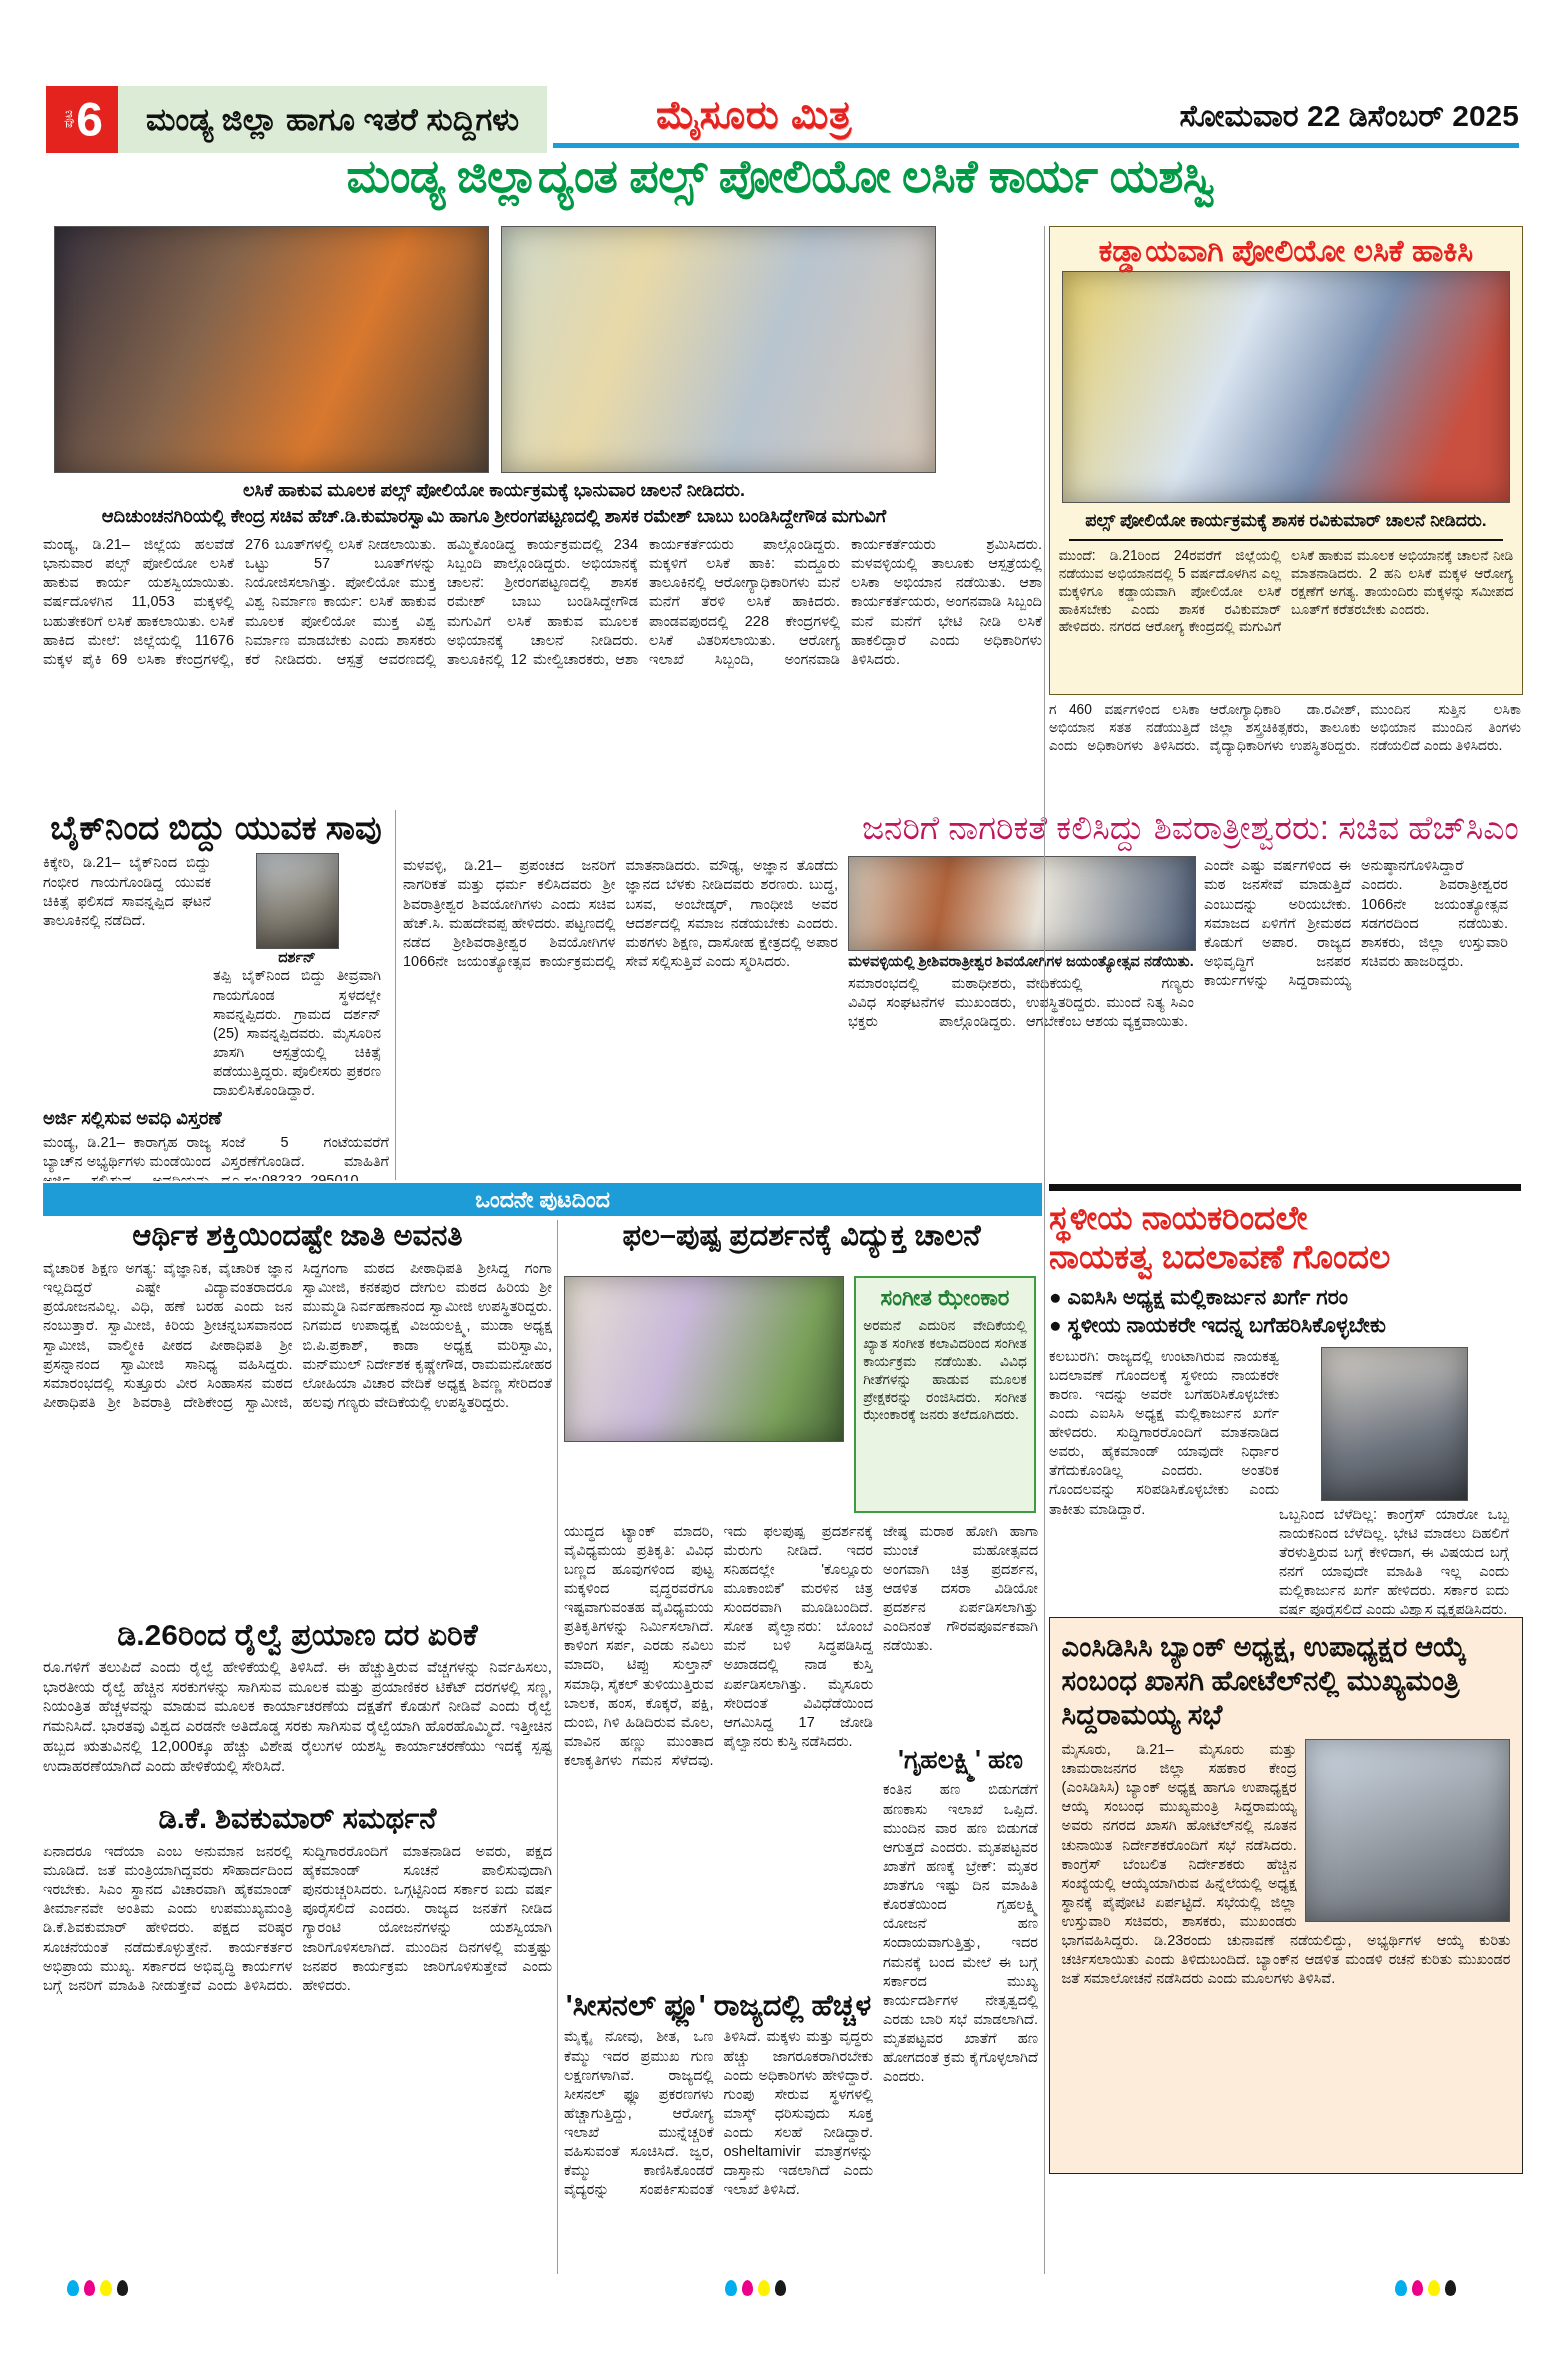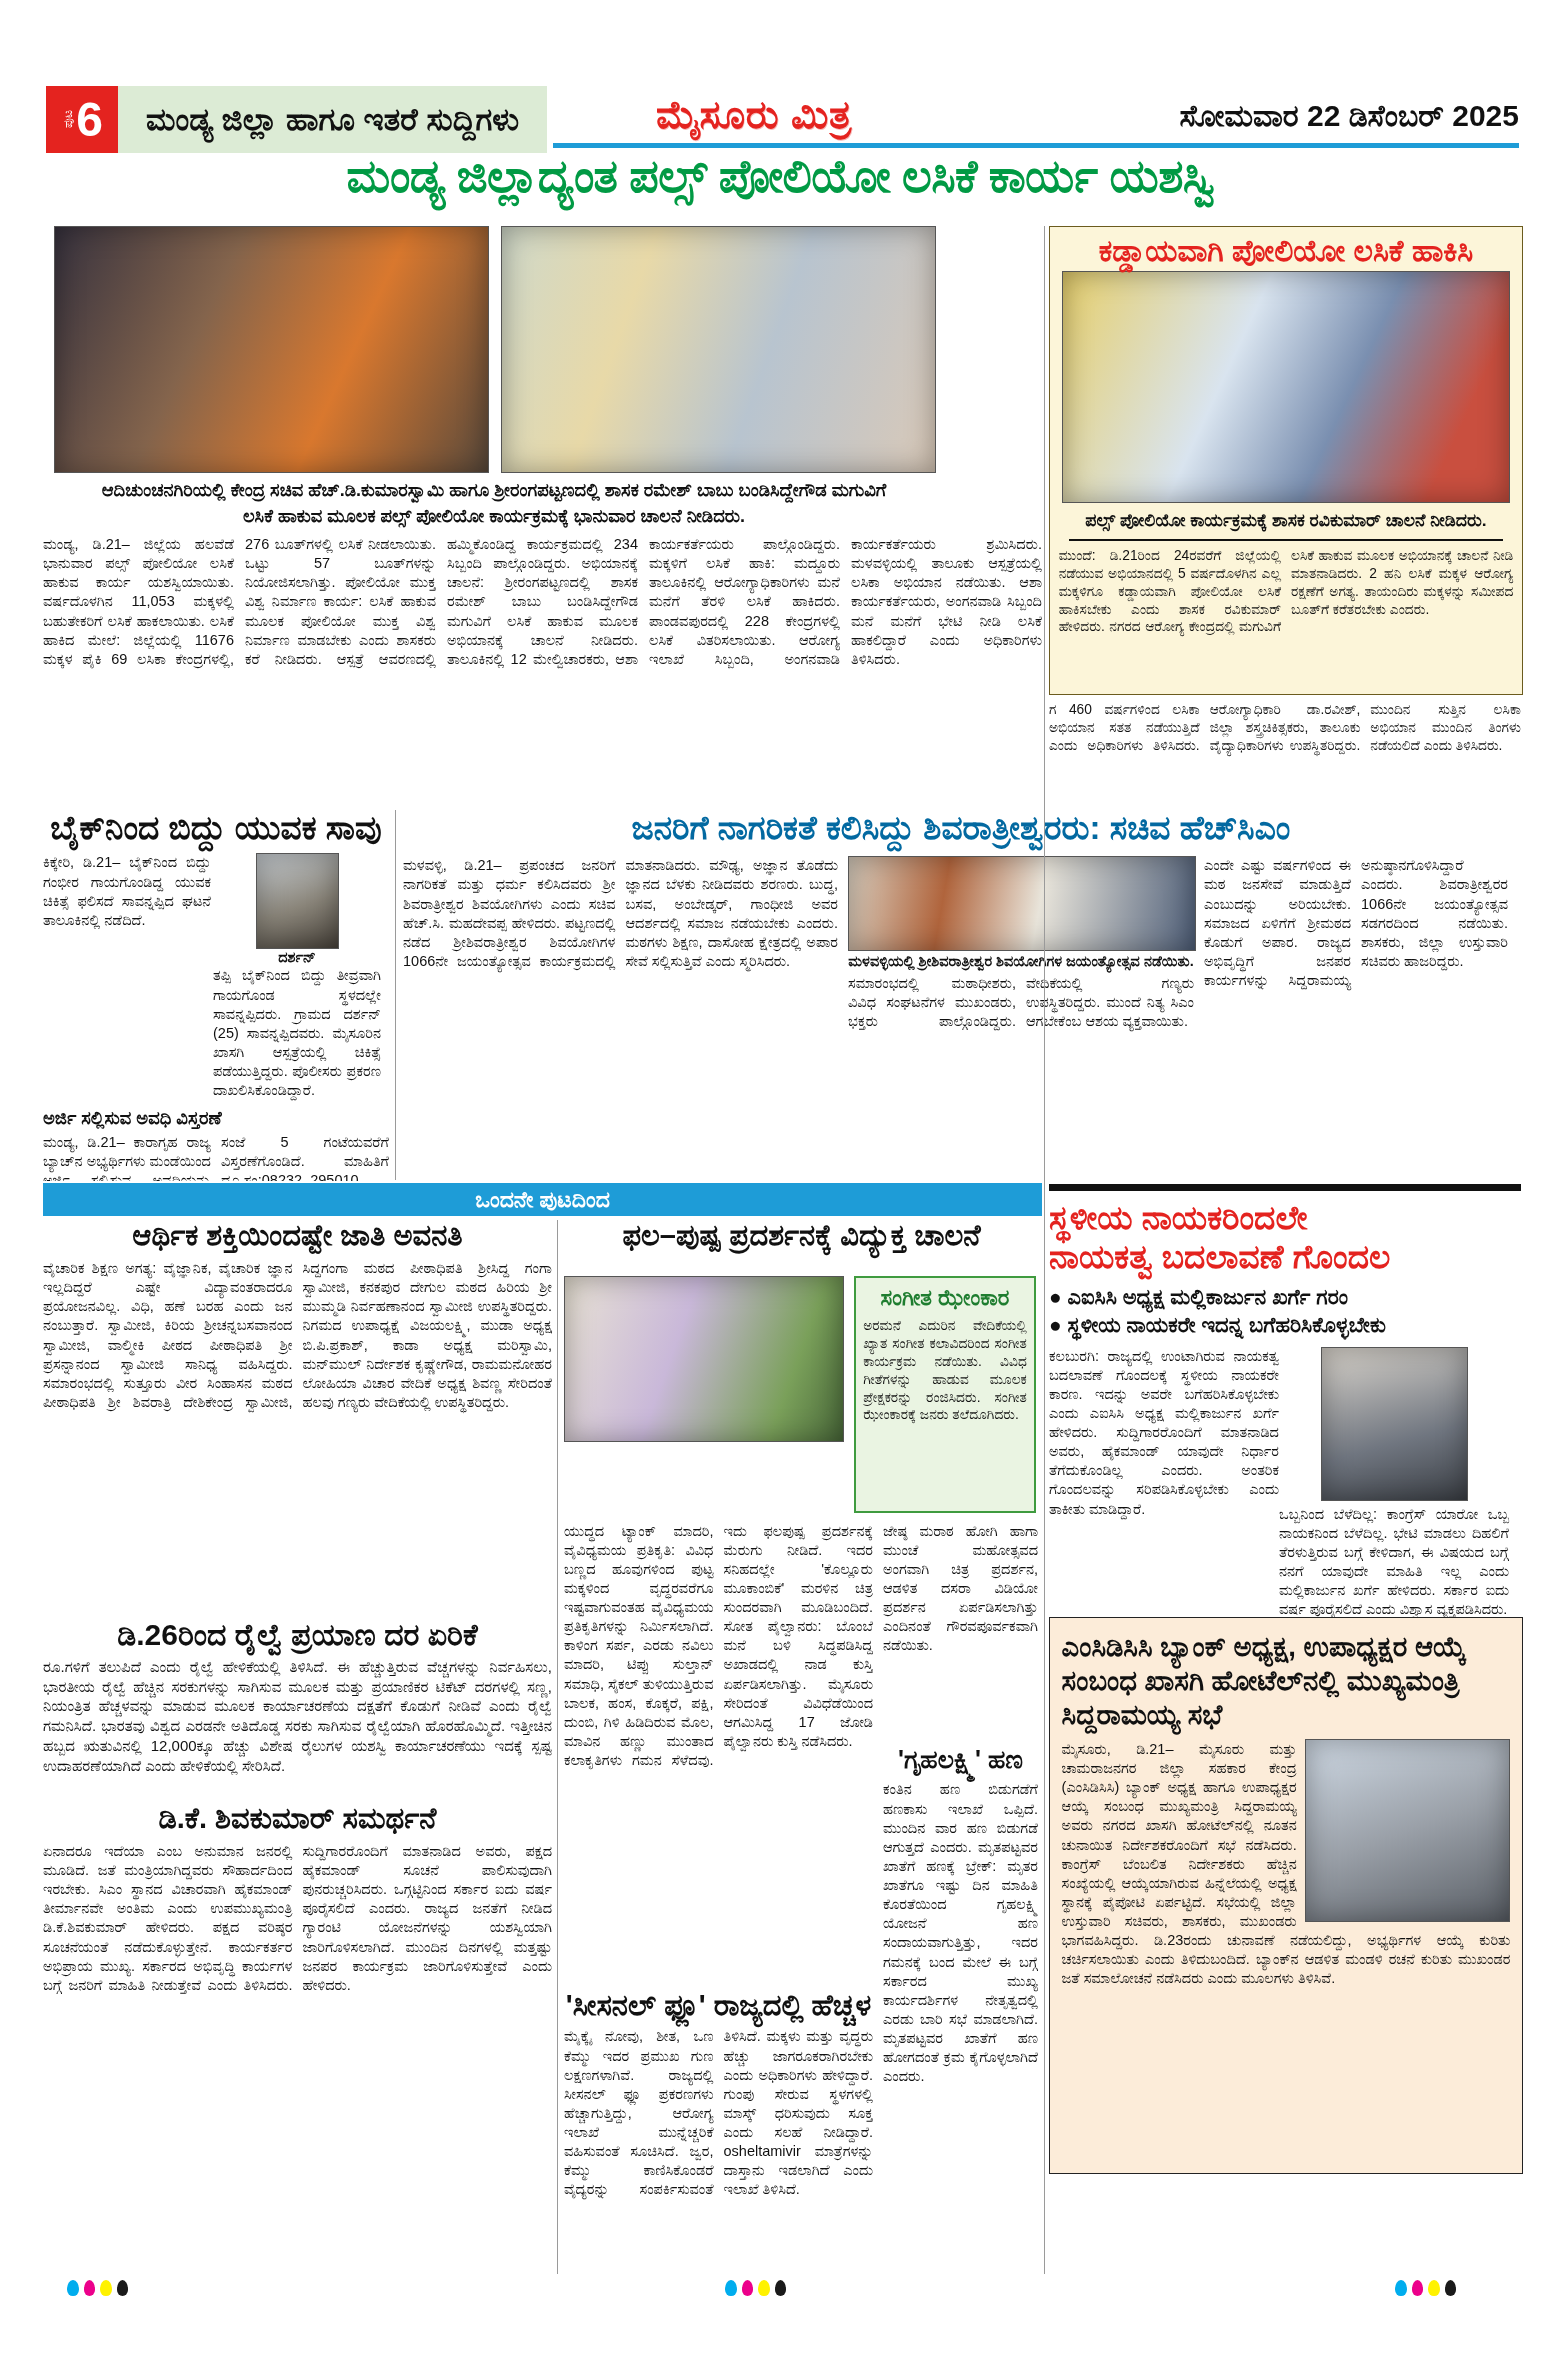--- a/index.html
+++ b/index.html
@@ -28,21 +28,21 @@
   .bluerule{background:#1e9cd7;}
   .main-head{color:#019a44;font-size:46px;font-weight:bold;line-height:1.05;letter-spacing:-0.7px;}
   .cap{font-size:18px;font-weight:bold;line-height:1.45;}
   
   .creambox{background:#fcf5d9;border:1.4px solid #6b5b1e;}
   .creambox h2{color:#e4231f;font-size:30px;font-weight:bold;margin:7.2px 5.8px 4.3px;text-align:center;line-height:1.1;}
   .peachbox{background:#fcecd9;border:1.4px solid #222;}
   .greenbox{background:#eaf4e2;border:2.2px solid #3f9b3f;}
   .greenbox .gb-title{color:#1e7d2f;font-size:22px;font-weight:bold;text-align:center;padding:7.2px 2.9px 2.9px;}
   .blk-head{font-size:26px;font-weight:bold;text-align:center;line-height:1.1;}
-  .blue-head{color:#0369a1;font-size:33px;font-weight:bold;text-align:center;line-height:1.1;}
+  .blue-head{color:#be185d;font-size:33px;font-weight:normal;text-align:right;line-height:1.1;}
   .red-head{color:#e4231f;font-size:33px;font-weight:bold;line-height:1.18;}
   .bullet{font-size:21px;font-weight:bold;line-height:1.35;}
   .blueband{background:#1e9cd7;color:#fff;display:flex;align-items:center;justify-content:center;font-size:22px;font-weight:bold;}
   .sub-head{font-size:18px;font-weight:bold;text-align:left;}
   .mid-head{font-size:29px;font-weight:bold;text-align:center;line-height:1.1;}
   .photolabel{font-size:14.5px;font-weight:bold;text-align:center;}
   
   .regs{display:flex;gap:5px;}
   .dot{width:11.6px;height:16px;border-radius:50% 50% 50% 50%/60% 60% 40% 40%;}
   .dc{background:#00adee}.dm{background:#ec008b}.dy{background:#fff200}.dk{background:#1a1a1a}
@@ -61,22 +61,22 @@
   </div>
   <div class="abs masthead center" style="left:609px;top:93px;width:290px;">ಮೈಸೂರು ಮಿತ್ರ</div>
   <div class="abs dateline" style="left:1058px;top:99px;width:461px;text-align:right;">ಸೋಮವಾರ 22 ಡಿಸೆಂಬರ್ 2025</div>
   <div class="abs bluerule" style="left:553px;top:143px;width:966px;height:5px;"></div>
 
   <div class="abs main-head center" style="left:43px;top:152px;width:1475px;">ಮಂಡ್ಯ ಜಿಲ್ಲಾದ್ಯಂತ ಪಲ್ಸ್ ಪೋಲಿಯೋ ಲಸಿಕೆ ಕಾರ್ಯ ಯಶಸ್ವಿ</div>
 
   <div class="abs photo" style="left:54px;top:226px;width:433px;height:245px;background:linear-gradient(115deg,#37323e,#84644c 35%,#d9782e 65%,#5a4a3c);"></div>
   <div class="abs photo" style="left:501px;top:226px;width:433px;height:245px;background:linear-gradient(110deg,#cfd8c9,#e8d9a8 30%,#b8c4cf 60%,#d9c9b8);"></div>
   <div class="abs cap center" style="left:49px;top:477px;width:890px;">
+    <div>ಲಸಿಕೆ ಹಾಕುವ ಮೂಲಕ ಪಲ್ಸ್ ಪೋಲಿಯೋ ಕಾರ್ಯಕ್ರಮಕ್ಕೆ ಭಾನುವಾರ ಚಾಲನೆ ನೀಡಿದರು.</div>
     <div>ಆದಿಚುಂಚನಗಿರಿಯಲ್ಲಿ ಕೇಂದ್ರ ಸಚಿವ ಹೆಚ್.ಡಿ.ಕುಮಾರಸ್ವಾಮಿ ಹಾಗೂ ಶ್ರೀರಂಗಪಟ್ಟಣದಲ್ಲಿ ಶಾಸಕ ರಮೇಶ್ ಬಾಬು ಬಂಡಿಸಿದ್ದೇಗೌಡ ಮಗುವಿಗೆ</div>
-    <div>ಲಸಿಕೆ ಹಾಕುವ ಮೂಲಕ ಪಲ್ಸ್ ಪೋಲಿಯೋ ಕಾರ್ಯಕ್ರಮಕ್ಕೆ ಭಾನುವಾರ ಚಾಲನೆ ನೀಡಿದರು.</div>
   </div>
 
   <div class="abs clip body-txt just cols5" style="left:43px;top:535px;width:999px;height:238px;">ಮಂಡ್ಯ, ಡಿ.21– ಜಿಲ್ಲೆಯ ಹಲವೆಡೆ ಭಾನುವಾರ ಪಲ್ಸ್ ಪೋಲಿಯೋ ಲಸಿಕೆ ಹಾಕುವ ಕಾರ್ಯ ಯಶಸ್ವಿಯಾಯಿತು. ವರ್ಷದೊಳಗಿನ 11,053 ಮಕ್ಕಳಲ್ಲಿ ಬಹುತೇಕರಿಗೆ ಲಸಿಕೆ ಹಾಕಲಾಯಿತು. ಲಸಿಕೆ ಹಾಕಿದ ಮೇಲೆ: ಜಿಲ್ಲೆಯಲ್ಲಿ 11676 ಮಕ್ಕಳ ಪೈಕಿ 69 ಲಸಿಕಾ ಕೇಂದ್ರಗಳಲ್ಲಿ, 276 ಬೂತ್‌ಗಳಲ್ಲಿ ಲಸಿಕೆ ನೀಡಲಾಯಿತು. ಒಟ್ಟು 57 ಬೂತ್‌ಗಳನ್ನು ನಿಯೋಜಿಸಲಾಗಿತ್ತು. ಪೋಲಿಯೋ ಮುಕ್ತ ವಿಶ್ವ ನಿರ್ಮಾಣ ಕಾರ್ಯ: ಲಸಿಕೆ ಹಾಕುವ ಮೂಲಕ ಪೋಲಿಯೋ ಮುಕ್ತ ವಿಶ್ವ ನಿರ್ಮಾಣ ಮಾಡಬೇಕು ಎಂದು ಶಾಸಕರು ಕರೆ ನೀಡಿದರು. ಆಸ್ಪತ್ರೆ ಆವರಣದಲ್ಲಿ ಹಮ್ಮಿಕೊಂಡಿದ್ದ ಕಾರ್ಯಕ್ರಮದಲ್ಲಿ 234 ಸಿಬ್ಬಂದಿ ಪಾಲ್ಗೊಂಡಿದ್ದರು. ಅಭಿಯಾನಕ್ಕೆ ಚಾಲನೆ: ಶ್ರೀರಂಗಪಟ್ಟಣದಲ್ಲಿ ಶಾಸಕ ರಮೇಶ್ ಬಾಬು ಬಂಡಿಸಿದ್ದೇಗೌಡ ಮಗುವಿಗೆ ಲಸಿಕೆ ಹಾಕುವ ಮೂಲಕ ಅಭಿಯಾನಕ್ಕೆ ಚಾಲನೆ ನೀಡಿದರು. ತಾಲೂಕಿನಲ್ಲಿ 12 ಮೇಲ್ವಿಚಾರಕರು, ಆಶಾ ಕಾರ್ಯಕರ್ತೆಯರು ಪಾಲ್ಗೊಂಡಿದ್ದರು. ಮಕ್ಕಳಿಗೆ ಲಸಿಕೆ ಹಾಕಿ: ಮದ್ದೂರು ತಾಲೂಕಿನಲ್ಲಿ ಆರೋಗ್ಯಾಧಿಕಾರಿಗಳು ಮನೆ ಮನೆಗೆ ತೆರಳಿ ಲಸಿಕೆ ಹಾಕಿದರು. ಪಾಂಡವಪುರದಲ್ಲಿ 228 ಕೇಂದ್ರಗಳಲ್ಲಿ ಲಸಿಕೆ ವಿತರಿಸಲಾಯಿತು. ಆರೋಗ್ಯ ಇಲಾಖೆ ಸಿಬ್ಬಂದಿ, ಅಂಗನವಾಡಿ ಕಾರ್ಯಕರ್ತೆಯರು ಶ್ರಮಿಸಿದರು. ಮಳವಳ್ಳಿಯಲ್ಲಿ ತಾಲೂಕು ಆಸ್ಪತ್ರೆಯಲ್ಲಿ ಲಸಿಕಾ ಅಭಿಯಾನ ನಡೆಯಿತು. ಆಶಾ ಕಾರ್ಯಕರ್ತೆಯರು, ಅಂಗನವಾಡಿ ಸಿಬ್ಬಂದಿ ಮನೆ ಮನೆಗೆ ಭೇಟಿ ನೀಡಿ ಲಸಿಕೆ ಹಾಕಲಿದ್ದಾರೆ ಎಂದು ಅಧಿಕಾರಿಗಳು ತಿಳಿಸಿದರು.</div>
 
   <div class="abs creambox clip" style="left:1049px;top:226px;width:472px;height:467px;">
     <h2>ಕಡ್ಡಾಯವಾಗಿ ಪೋಲಿಯೋ ಲಸಿಕೆ ಹಾಕಿಸಿ</h2>
     <div class="photo" style="margin:4.3px 11.6px;height:230px;background:linear-gradient(115deg,#e6cf6d,#d9e4ef 38%,#7a8fb0 62%,#c94f3f 85%);"></div>
     <div class="cap center" style="padding:0 10px;font-size:17.4px;">ಪಲ್ಸ್ ಪೋಲಿಯೋ ಕಾರ್ಯಕ್ರಮಕ್ಕೆ ಶಾಸಕ ರವಿಕುಮಾರ್ ಚಾಲನೆ ನೀಡಿದರು.</div>
     <div class="hrule" style="height:2.2px;width:92%;margin:5.8px auto;"></div>
     <div class="small-txt just cols2 clip" style="padding:0 8.7px;height:109px;">ಮುಂದೆ: ಡಿ.21ರಿಂದ 24ರವರೆಗೆ ಜಿಲ್ಲೆಯಲ್ಲಿ ನಡೆಯುವ ಅಭಿಯಾನದಲ್ಲಿ 5 ವರ್ಷದೊಳಗಿನ ಎಲ್ಲ ಮಕ್ಕಳಿಗೂ ಕಡ್ಡಾಯವಾಗಿ ಪೋಲಿಯೋ ಲಸಿಕೆ ಹಾಕಿಸಬೇಕು ಎಂದು ಶಾಸಕ ರವಿಕುಮಾರ್ ಹೇಳಿದರು. ನಗರದ ಆರೋಗ್ಯ ಕೇಂದ್ರದಲ್ಲಿ ಮಗುವಿಗೆ ಲಸಿಕೆ ಹಾಕುವ ಮೂಲಕ ಅಭಿಯಾನಕ್ಕೆ ಚಾಲನೆ ನೀಡಿ ಮಾತನಾಡಿದರು. 2 ಹನಿ ಲಸಿಕೆ ಮಕ್ಕಳ ಆರೋಗ್ಯ ರಕ್ಷಣೆಗೆ ಅಗತ್ಯ. ತಾಯಂದಿರು ಮಕ್ಕಳನ್ನು ಸಮೀಪದ ಬೂತ್‌ಗೆ ಕರೆತರಬೇಕು ಎಂದರು.</div>

